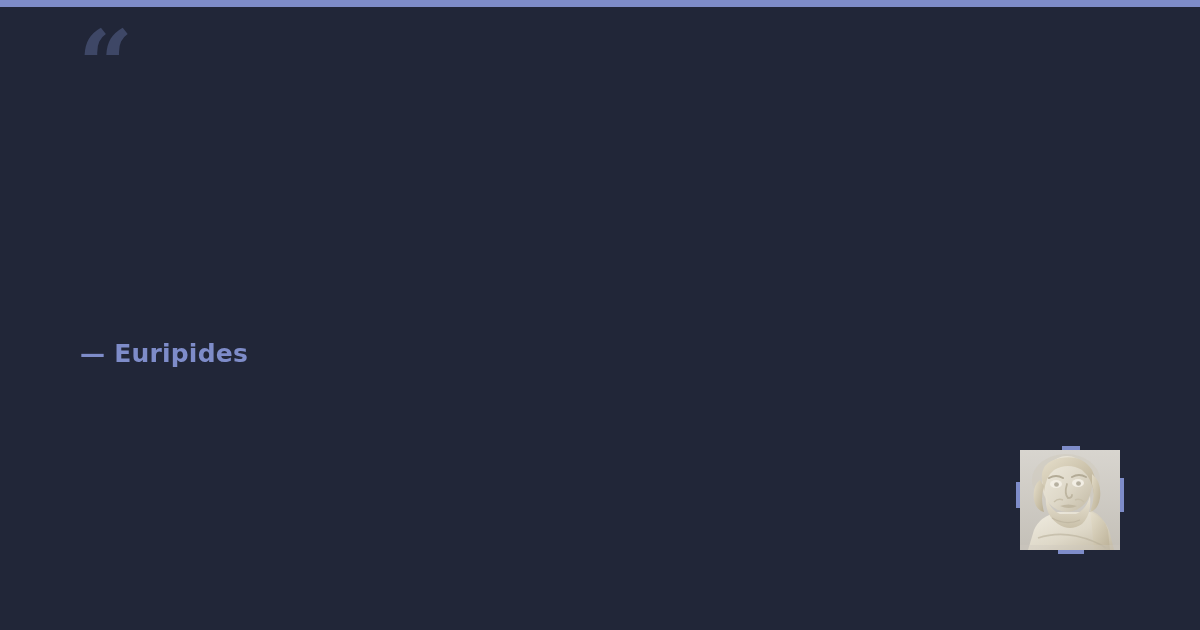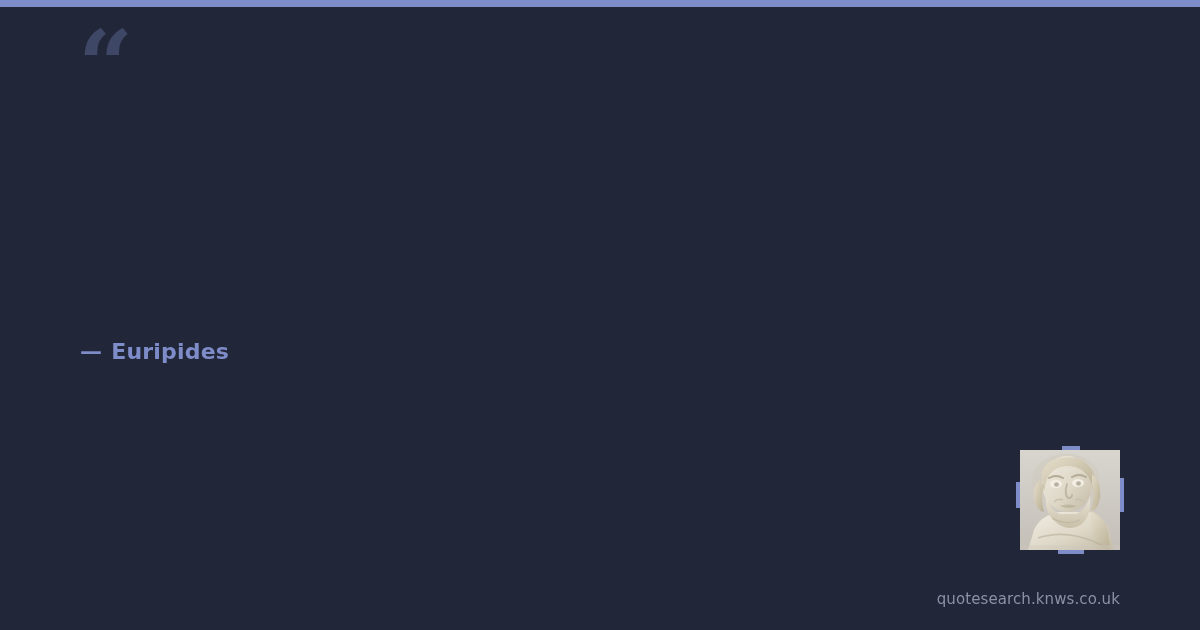--- a/index.html
+++ b/index.html
@@ -56,21 +56,21 @@
     color: #ffffff;
     white-space: pre-wrap;
     letter-spacing: 0px;
   }
   
   .attribution {
     position: absolute;
     left: 80px;
     top: 339px;
     font-family: "DejaVu Sans", sans-serif;
-    font-size: 22px;
+    font-size: 25px;
     font-weight: 700;
     color: #7e8cc9;
     letter-spacing: 0.2px;
     white-space: nowrap;
   }
   .attribution .dash {
     display: inline-block;
     margin-right: 9px;
   }
   
@@ -196,15 +196,14 @@
         <path d="M40 56 Q48 53 57 56 Q49 60 40 56 Z" fill="#b9b09a" opacity="0.75"></path>
         <path d="M34 52 Q38 48 43 50" stroke="#c8c0ab" stroke-width="1.4" fill="none"></path>
         <path d="M55 50 Q60 48 64 52" stroke="#c8c0ab" stroke-width="1.4" fill="none"></path>
         <path d="M32 68 Q46 76 60 70" stroke="#bbb29c" stroke-width="1.2" fill="none" opacity="0.7"></path>
         <path d="M18 88 Q36 82 56 86 Q74 90 86 98" stroke="#b7af9a" stroke-width="1.6" fill="none" opacity="0.6"></path>
         <path d="M0 95 L100 95 L100 100 L0 100 Z" fill="#cdc9bf" opacity="0.35"></path>
       </svg>
     </div>
   </div>
 
-  <div class="site-label">quotesearch.knws.co.uk</div>
 
 </div>
 
 </body></html>

